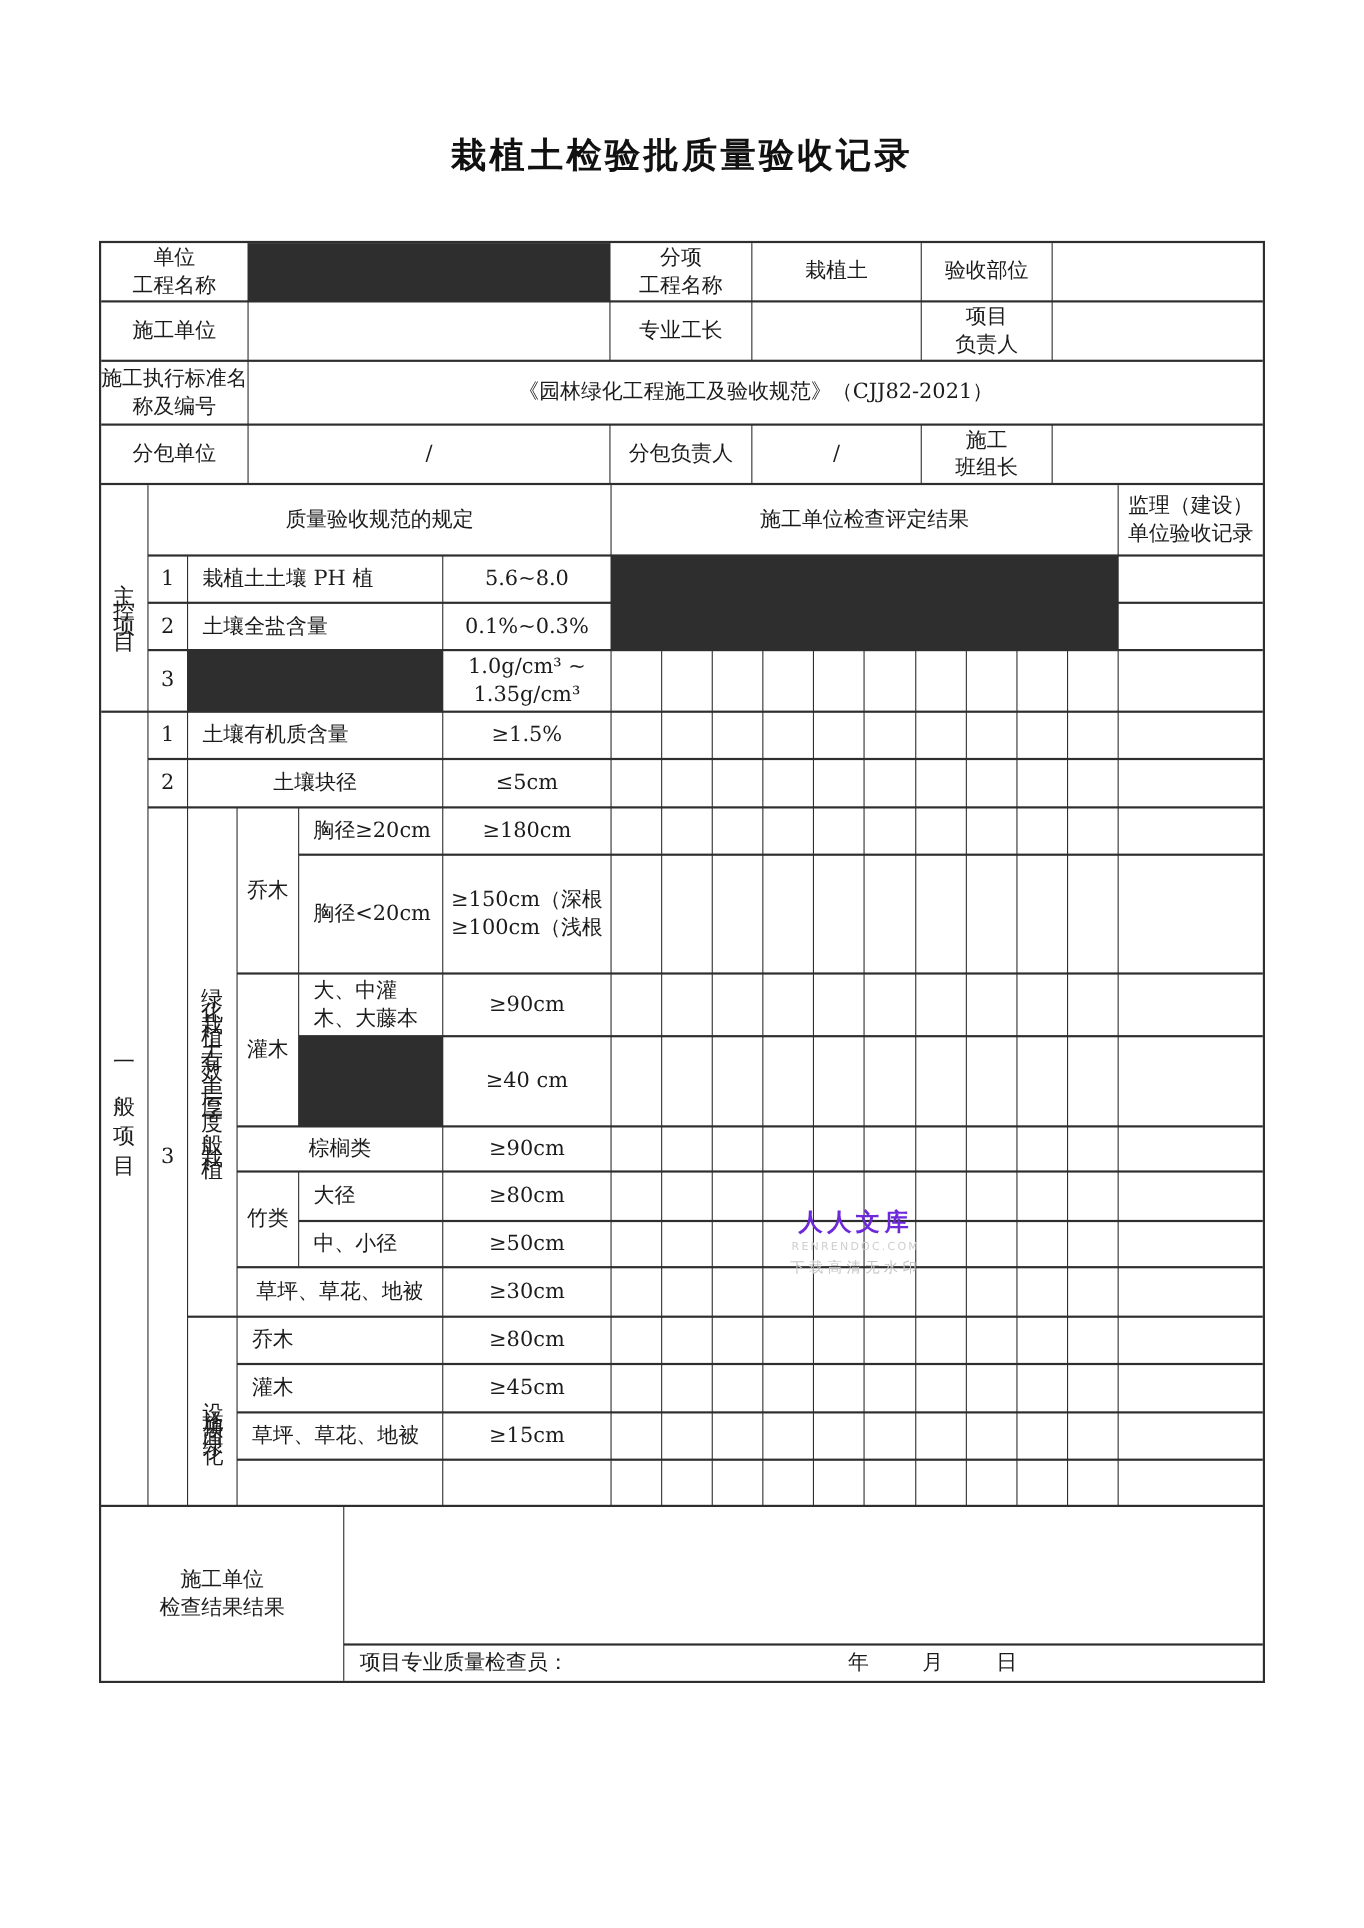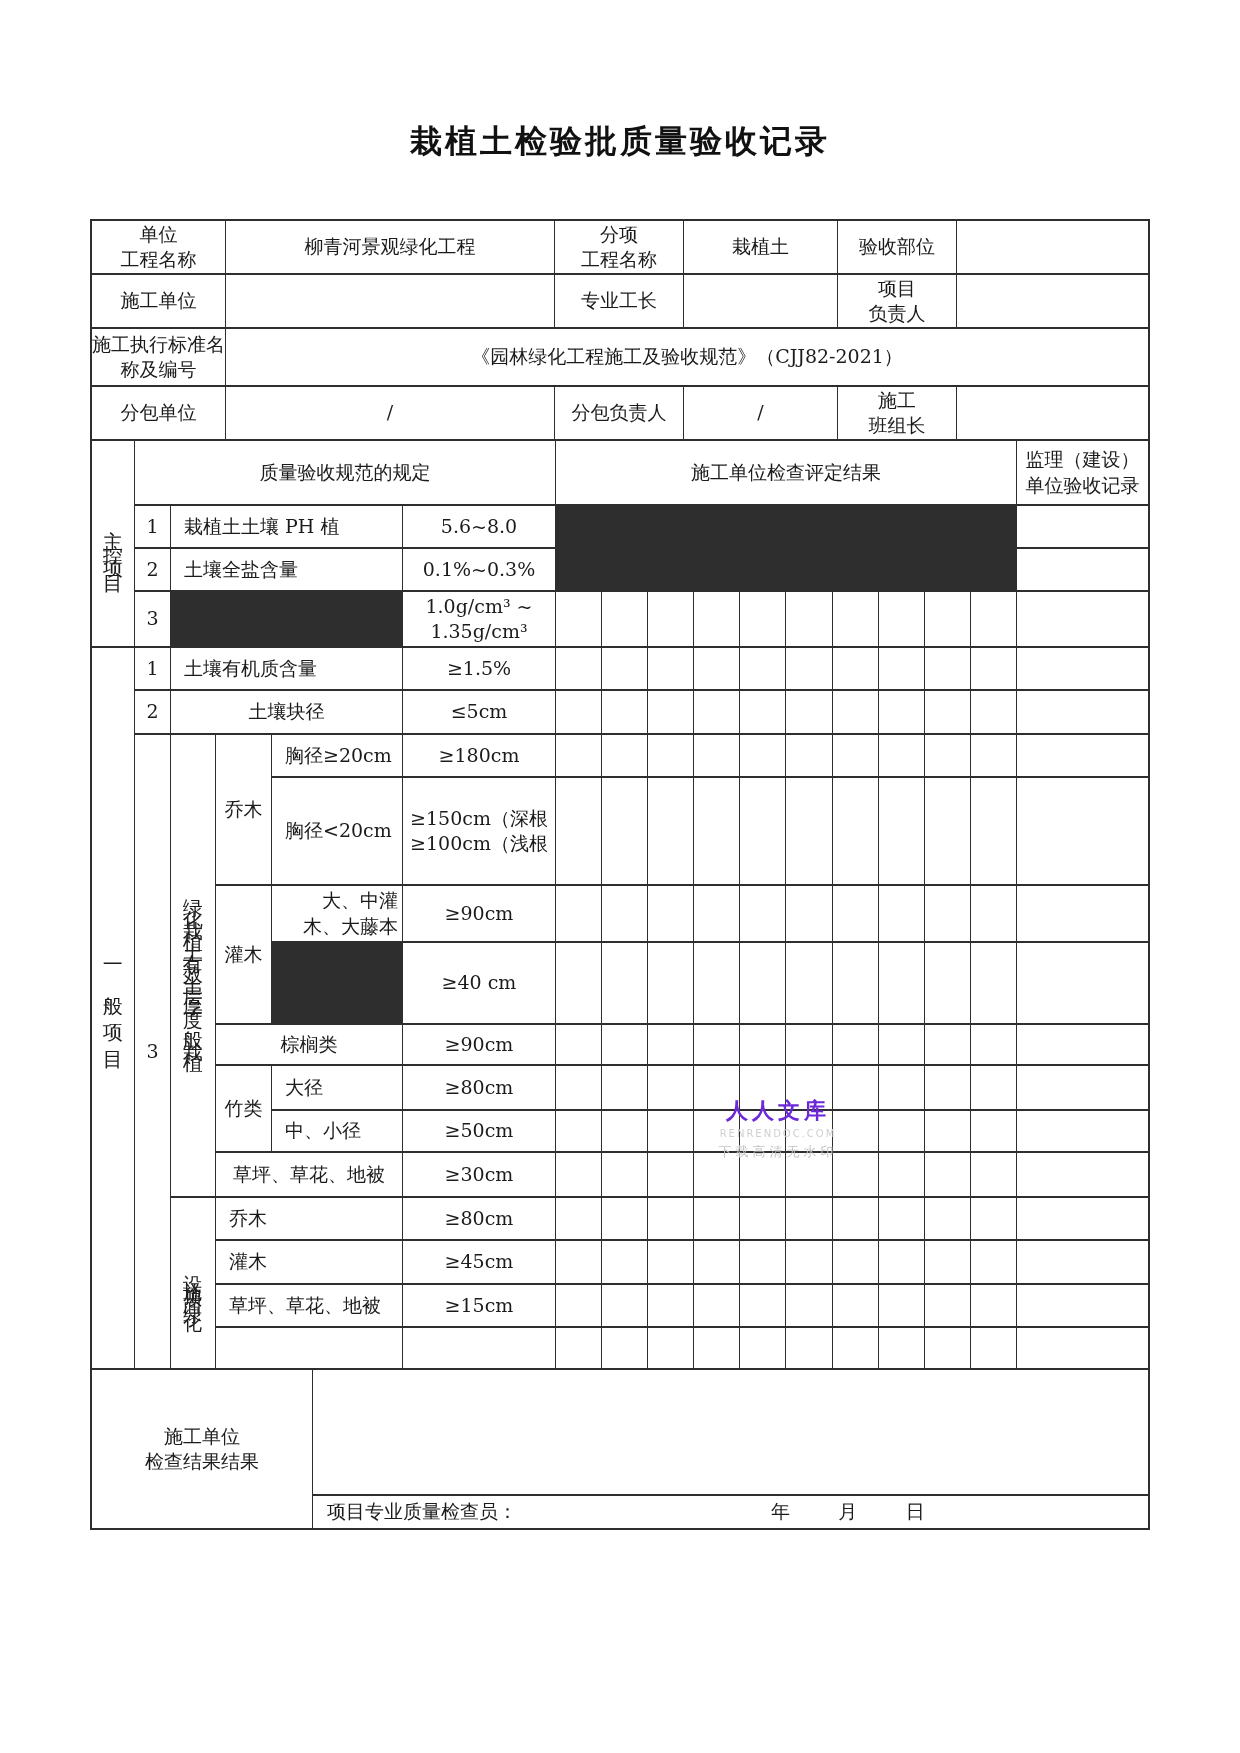--- a/index.html
+++ b/index.html
@@ -12,21 +12,21 @@
   .outer{border:2px solid #2e2e2e;}
   .grid{display:grid;gap:2px 1px;background:#2e2e2e;}
   .info{grid-template-columns:133px 328px 128px 153px 118px 1fr;
         grid-template-rows:52px 52px 56px 52px;border-bottom:2px solid #2e2e2e;}
   .spec{grid-template-columns:42px 35px 44px 55px 130px 152px 460px 1fr;
         grid-template-rows:63px 41px 41px 54px 41px 42px 41px 106px 55px 80px 39px 43px 40px 43px 41px 42px 41px 40px;
         border-bottom:2px solid #2e2e2e;}
   .bottom{grid-template-columns:220px 1fr;grid-template-rows:124px 32px;}
   .c{background:#fff;display:flex;align-items:center;justify-content:center;
      font-size:19px;line-height:1.32;text-align:center;}
-  .lft{justify-content:flex-start;text-align:right;padding-left:13px;padding-right:4px;}
+  .lft{justify-content:flex-start;text-align:left;padding-left:13px;padding-right:4px;}
   .pre{white-space:pre-line;}
   .vtx{writing-mode:vertical-lr;text-orientation:upright;}
   .ls-a{letter-spacing:15px;font-size:20px;}
   .ls-b{letter-spacing:27px;font-size:20px;}
   .ls-c{letter-spacing:11px;font-size:20px;}
   .ls-d{letter-spacing:8px;font-size:19px;}
   .checks{display:flex;gap:1px;background:#2e2e2e;}
   .ck{flex:1;background:#fff;display:flex;align-items:center;justify-content:center;
       font-size:15px;}
   .insp{position:relative;justify-content:flex-start;text-align:left;padding-left:14px;}
@@ -42,21 +42,20 @@
 <body>
 
 <h1 class="title">栽植土检验批质量验收记录</h1>
 
 <div class="sheet">
 <div class="outer">
 
   <div class="grid info">
     <div class="c pre" style="grid-area:1/1">单位
 工程名称</div>
-    <div class="c" style="grid-area:1/2">柳青河景观绿化工程</div>
     <div class="c pre" style="grid-area:1/3">分项
 工程名称</div>
     <div class="c" style="grid-area:1/4">栽植土</div>
     <div class="c" style="grid-area:1/5">验收部位</div>
     <div class="c" style="grid-area:1/6"></div>
 
     <div class="c" style="grid-area:2/1">施工单位</div>
     <div class="c" style="grid-area:2/2"></div>
     <div class="c" style="grid-area:2/3">专业工长</div>
     <div class="c" style="grid-area:2/4"></div>

